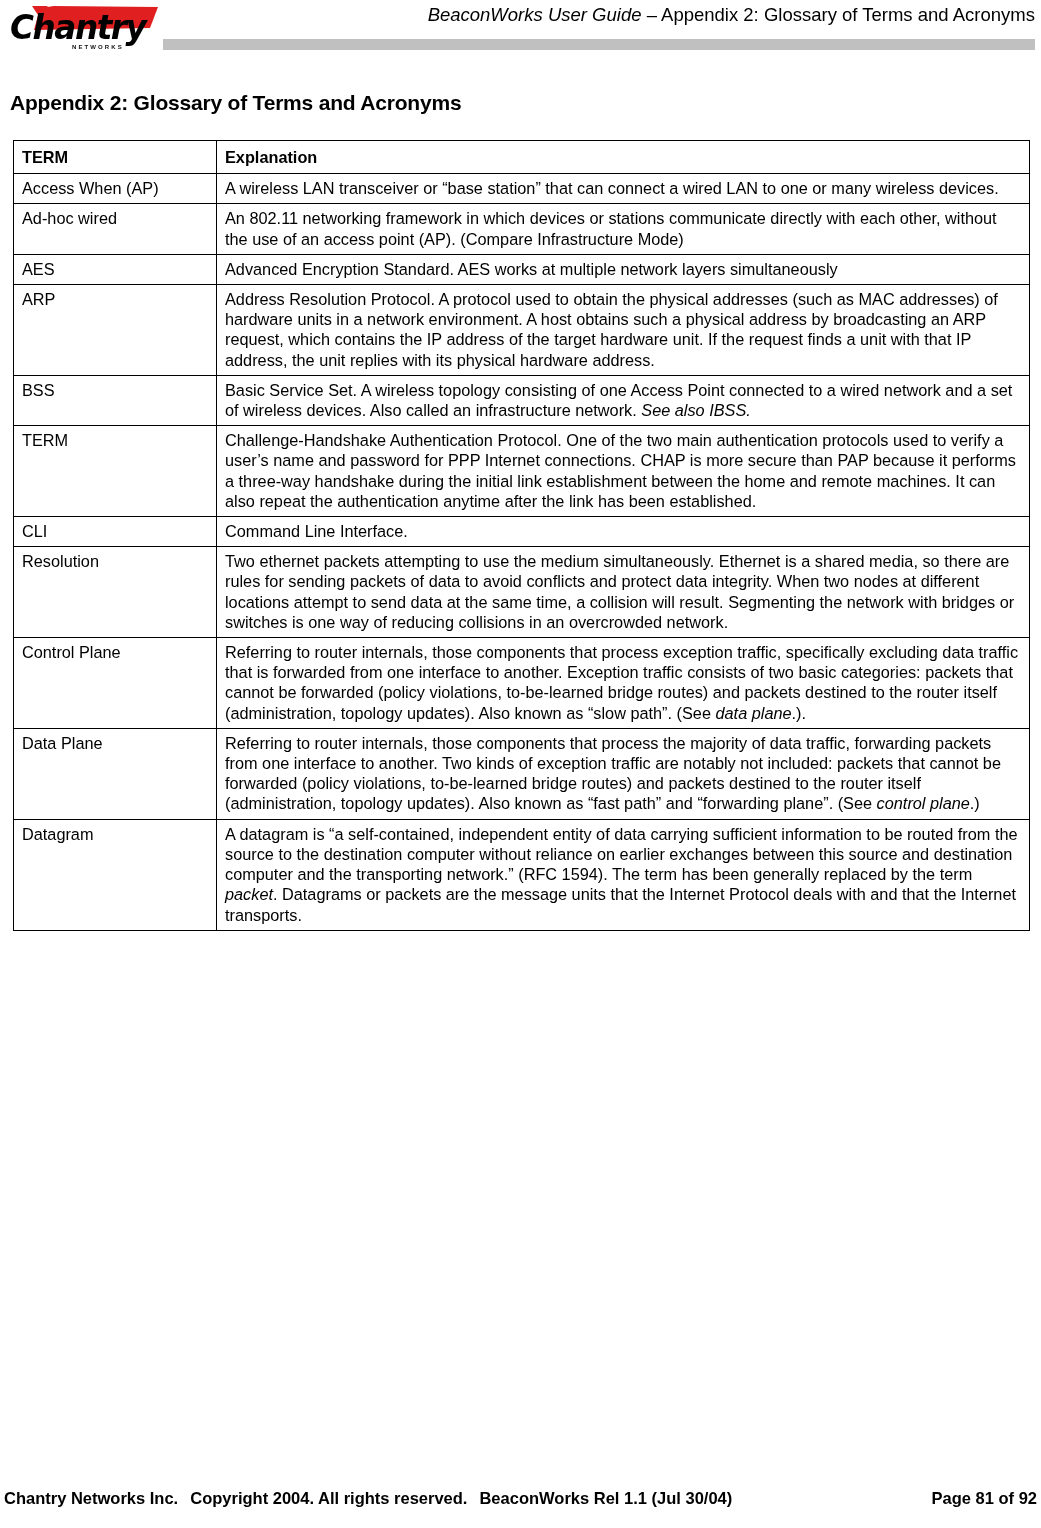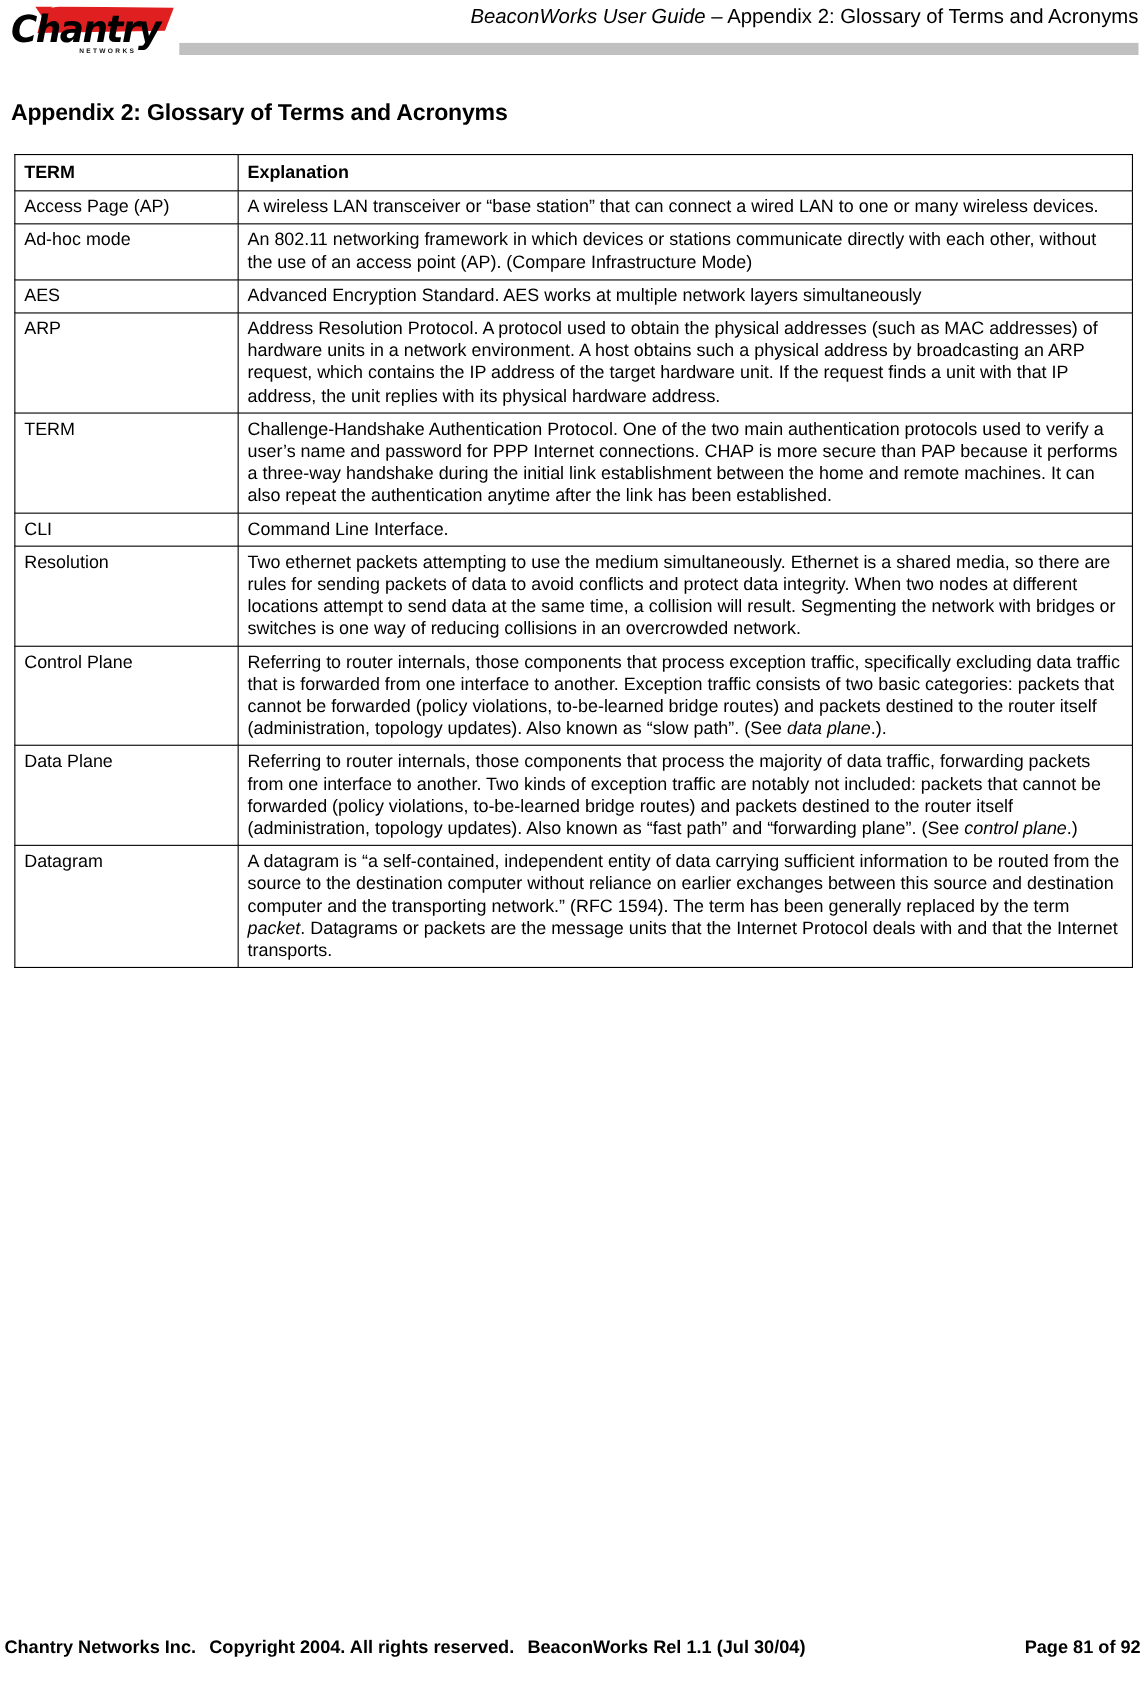--- a/index.html
+++ b/index.html
@@ -179,34 +179,38 @@
       <col class="c-expl">
     </colgroup>
     <thead>
       <tr>
         <th>TERM</th>
         <th>Explanation</th>
       </tr>
     </thead>
     <tbody id="glossary-body">
         <tr>
-          <td class="term-cell">Access Page (AP)</td>
+          <td class="term-cell">Access When (AP)</td>
           <td><span>A wireless LAN transceiver or “base station” that can connect a wired LAN to one or many wireless devices.</span></td>
         </tr>
         <tr>
-          <td class="term-cell">Ad-hoc mode</td>
+          <td class="term-cell">Ad-hoc wired</td>
           <td><span>An 802.11 networking framework in which devices or stations communicate directly with each other, without the use of an access point (AP). (Compare Infrastructure Mode)</span></td>
         </tr>
         <tr>
           <td class="term-cell">AES</td>
           <td><span>Advanced Encryption Standard. AES works at multiple network layers simultaneously</span></td>
         </tr>
         <tr>
           <td class="term-cell">ARP</td>
           <td><span>Address Resolution Protocol. A protocol used to obtain the physical addresses (such as MAC addresses) of hardware units in a network environment. A host obtains such a physical address by broadcasting an ARP request, which contains the IP address of the target hardware unit. If the request finds a unit with that IP address, the unit replies with its physical hardware address.</span></td>
+        </tr>
+        <tr>
+          <td class="term-cell">BSS</td>
+          <td><span>Basic Service Set. A wireless topology consisting of one Access Point connected to a wired network and a set of wireless devices. Also called an infrastructure network. </span><span class="it">See also IBSS.</span></td>
         </tr>
         <tr>
           <td class="term-cell">TERM</td>
           <td><span>Challenge-Handshake Authentication Protocol. One of the two main authentication protocols used to verify a user’s name and password for PPP Internet connections. CHAP is more secure than PAP because it performs a three-way handshake during the initial link establishment between the home and remote machines. It can also repeat the authentication anytime after the link has been established.</span></td>
         </tr>
         <tr>
           <td class="term-cell">CLI</td>
           <td><span>Command Line Interface.</span></td>
         </tr>
         <tr>

